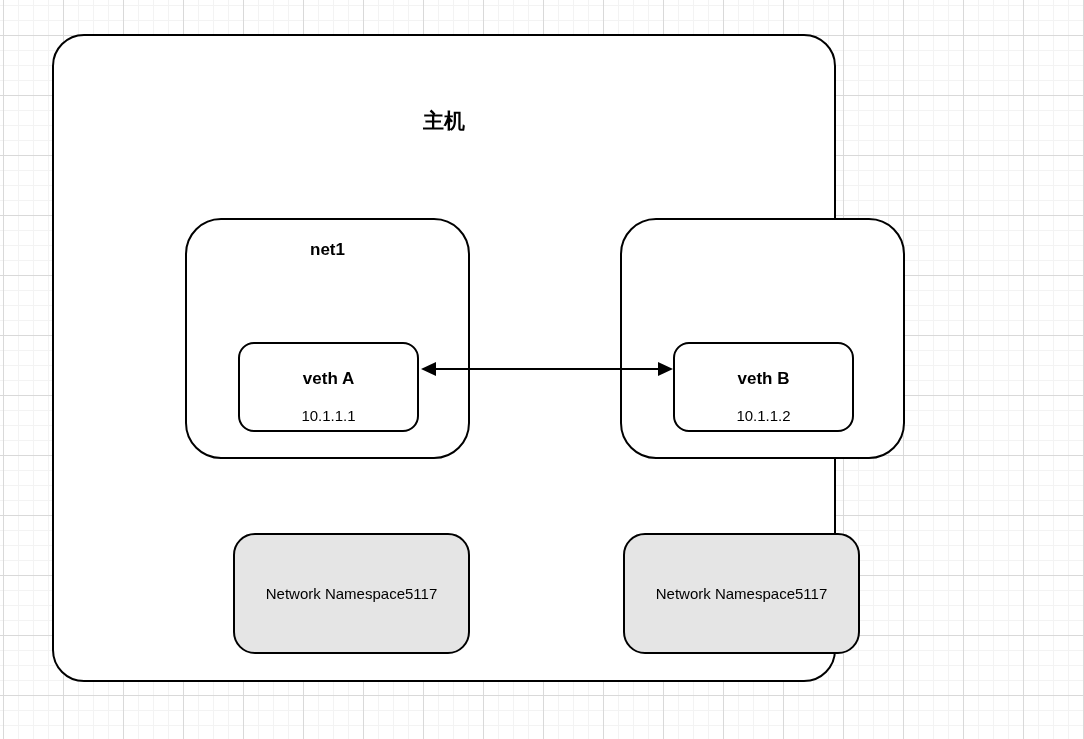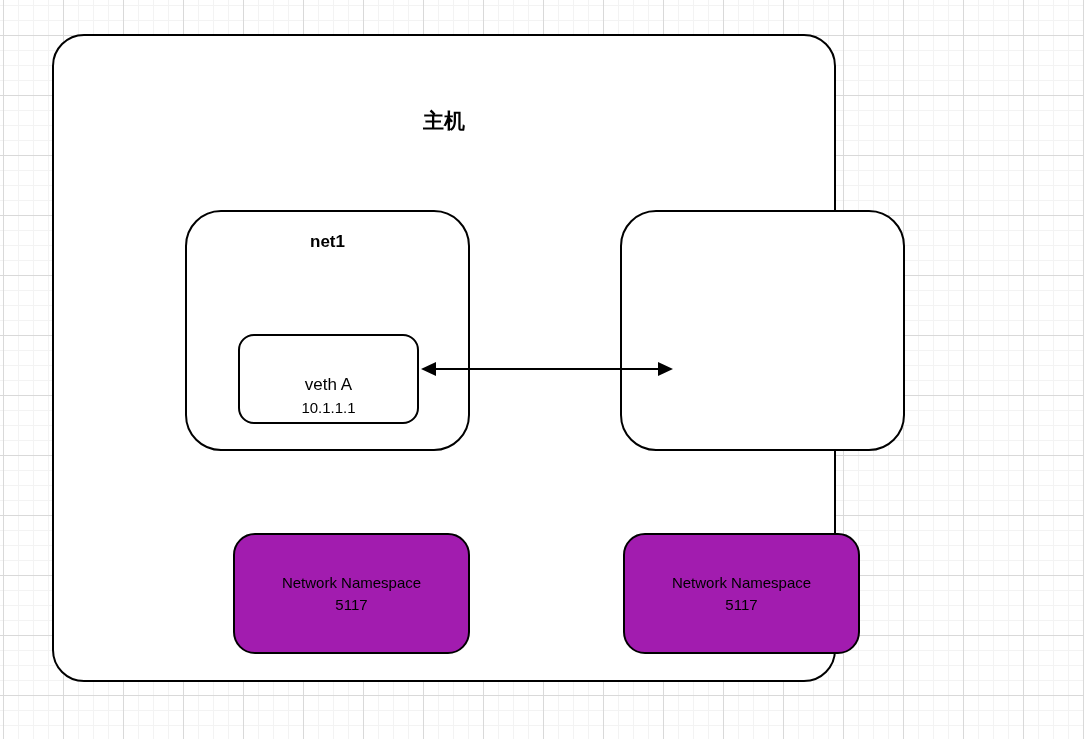--- a/index.html
+++ b/index.html
@@ -33,21 +33,21 @@
   .host-title {
     position: absolute;
     top: 71px; left: 0; right: 0;
     text-align: center;
     font-size: 21px;
     font-weight: bold;
     line-height: 28px;
   }
   .net-box {
     position: absolute;
-    top: 174px;
+    top: 182px;
     width: 285px; height: 241px;
     background: #ffffff;
     border: 2px solid #000000;
     border-radius: 36px;
   }
   .net-box.net1 { left: 131px; }
   .net-box.net2 { left: 566px; }
   .net-label {
     position: absolute;
     top: 20px; left: 0; right: 0;
@@ -62,44 +62,42 @@
     width: 181px; height: 90px;
     background: #ffffff;
     border: 2px solid #000000;
     border-radius: 16px;
   }
   .veth-label {
     position: absolute;
     top: 25px; left: 0; right: 0;
     text-align: center;
     font-size: 17px;
-    font-weight: normal;
+    font-weight: bold;
     line-height: 20px;
-    margin-top: 14px;
   }
   .veth-ip {
     position: absolute;
     bottom: 5px; left: 0; right: 0;
     text-align: center;
     font-size: 15px;
     line-height: 18px;
   }
   .arrow-svg {
     position: absolute;
     left: 366px; top: 320px;
   }
   .ns-box {
     position: absolute;
     top: 497px;
     width: 237px; height: 121px;
-    background: #a21caf;
+    background: #e5e5e5;
     border: 2px solid #000000;
     border-radius: 22px;
     display: flex;
-    flex-direction: column;
     align-items: center;
     justify-content: center;
     text-align: center;
     font-size: 15px;
     line-height: 22px;
   }
   .ns-box.ns-left  { left: 179px; }
   .ns-box.ns-right { left: 569px; }
 </style>
 </head>
@@ -115,20 +113,24 @@
 
     <div class="net-box net1">
       <div class="net-label">net1</div>
       <div class="veth-box">
         <div class="veth-label">veth A</div>
         <div class="veth-ip">10.1.1.1</div>
       </div>
     </div>
 
     <div class="net-box net2">
+      <div class="veth-box">
+        <div class="veth-label">veth B</div>
+        <div class="veth-ip">10.1.1.2</div>
+      </div>
     </div>
 
     <svg class="arrow-svg" width="254" height="26" viewBox="0 0 254 26">
       <line x1="13" y1="13" x2="241" y2="13" stroke="#000000" stroke-width="2"></line>
       <polygon points="1,13 16,6 16,20" fill="#000000"></polygon>
       <polygon points="253,13 238,6 238,20" fill="#000000"></polygon>
     </svg>
 
     <div class="ns-box ns-left">
       <div>Network Namespace</div>

